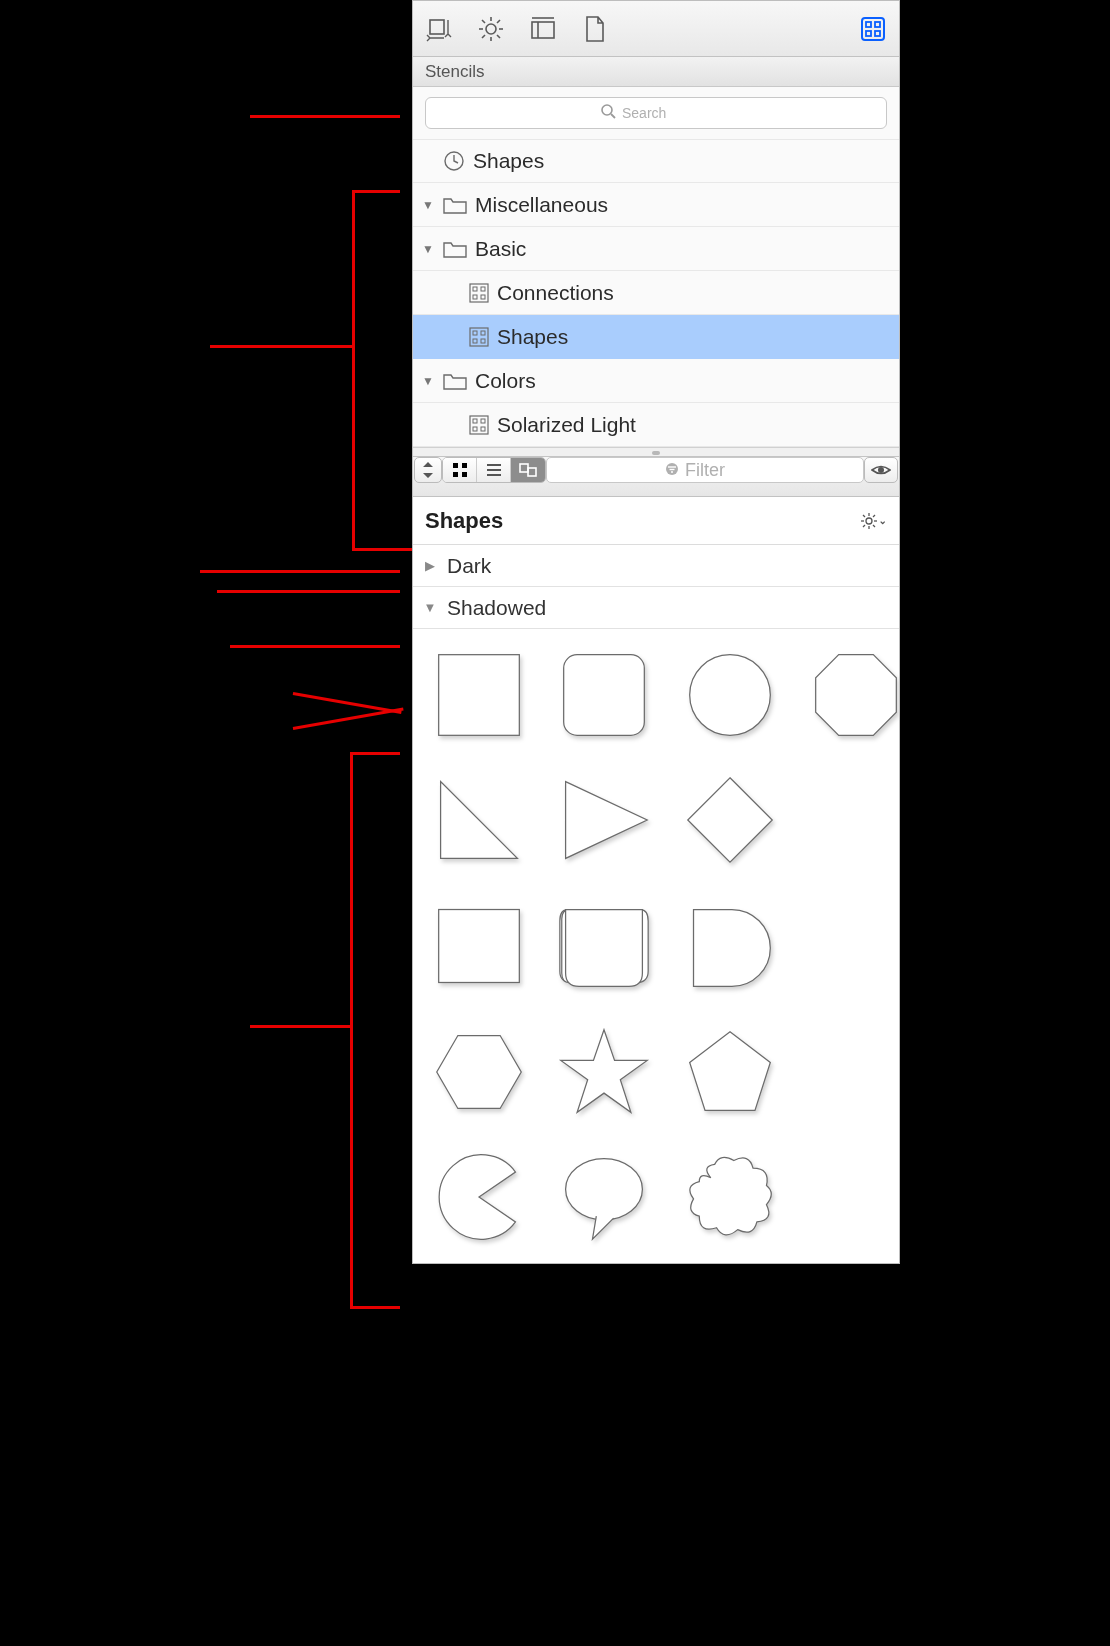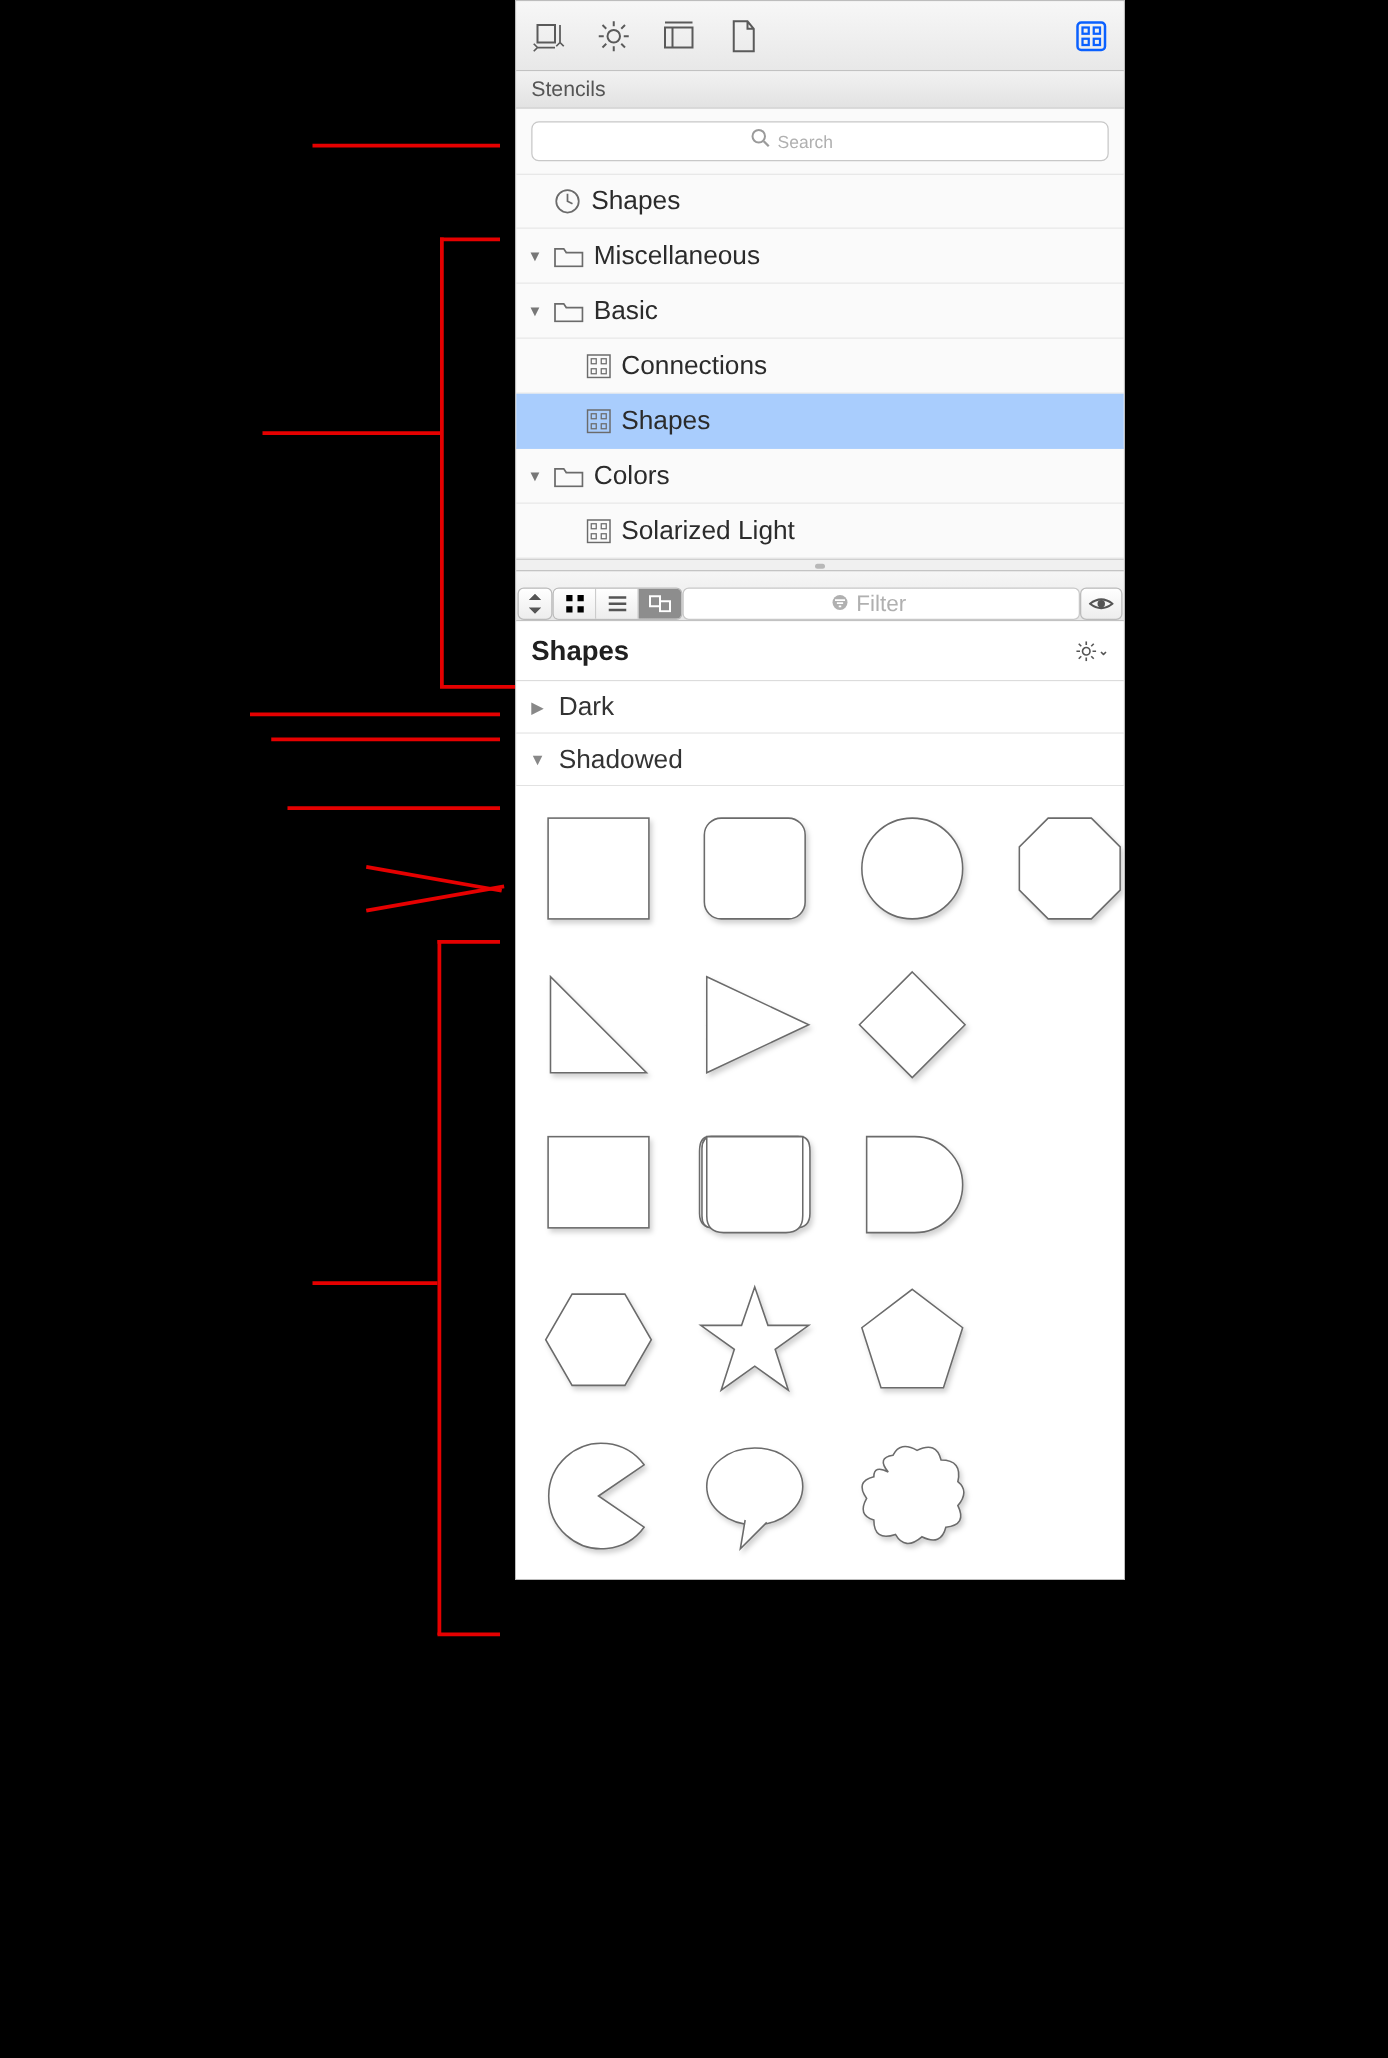--- a/index.html
+++ b/index.html
@@ -129,21 +129,21 @@
     border-radius: 3px;
     background: #b8b8b8;
     transform: translateX(-50%);
   }
   
   .mid-toolbar {
     height: 40px;
     background: linear-gradient(#f6f6f6,#e6e6e6);
     border-bottom: 1px solid #c2c2c2;
     display: flex;
-    align-items: flex-end;
+    align-items: flex-start;
     padding: 0 1px;
     gap: 0;
   }
   .mini-btn {
     height: 26px;
     border: 1px solid #bbb;
     border-radius: 5px;
     background: linear-gradient(#ffffff,#ededed);
     display: flex;
     align-items: center;

